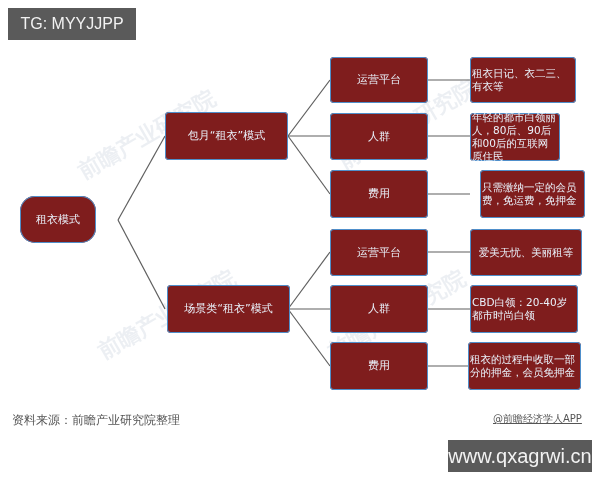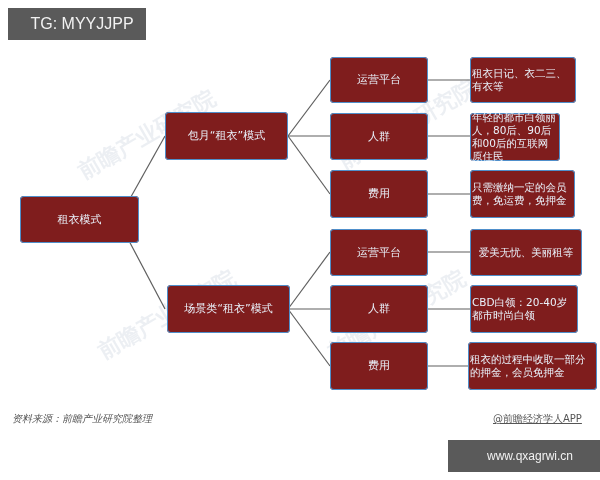--- a/index.html
+++ b/index.html
@@ -4,33 +4,32 @@
   <style>
     html, body { margin: 0; padding: 0; }
     body {
       width: 600px; height: 480px; position: relative; overflow: hidden;
       background: #ffffff;
       font-family: "DejaVu Sans", sans-serif;
     }
     .badge {
       position: absolute; background: #5a5a5a; color: #f2f2f2;
       font-family: "Liberation Sans", sans-serif;
-      padding-left: 10px;
     }
     #tg { left: 8px; top: 8px; width: 128px; height: 32px; line-height: 32px; font-size: 16px; text-align: center; }
-    #site { left: 448px; top: 440px; width: 144px; height: 32px; line-height: 32px; font-size: 12px; text-align: center; }
+    #site { left: 448px; top: 440px; width: 144px; height: 32px; line-height: 32px; font-size: 20px; text-align: center; }
     .node {
       position: absolute; background: #7f1d1d; border-radius: 4px;
       color: #eaf2fb; display: flex; align-items: center; justify-content: center;
       text-align: left; font-size: 11px; line-height: 14px;
       box-shadow: 0 0 0 1px #4f8fcb inset;
     }
     .node.leaf { font-size: 10.5px; line-height: 13px; padding: 4px 2px; box-sizing: border-box; }
     svg#links { position: absolute; left: 0; top: 0; }
-    .source { position: absolute; left: 12px; top: 412px; font-size: 10px; color: #555; font-style: italic; }
+    .source { position: absolute; left: 12px; top: 412px; font-size: 12px; color: #555; }
     .credit { position: absolute; left: 493px; top: 412px; font-size: 10px; color: #555; text-decoration: underline; }
     .watermark {
       position: absolute; color: rgba(200,210,220,0.35); font-size: 22px; font-weight: bold;
       transform: rotate(-30deg); white-space: nowrap;
     }
   </style>
 </head>
 <body>
 
 <div class="watermark" style="left:70px; top:120px;">前瞻产业研究院</div>
@@ -54,36 +53,36 @@
 
     <line x1="428" y1="80" x2="470" y2="80"></line>
     <line x1="428" y1="136" x2="470" y2="136"></line>
     <line x1="428" y1="194" x2="470" y2="194"></line>
     <line x1="428" y1="252" x2="470" y2="252"></line>
     <line x1="428" y1="309" x2="470" y2="309"></line>
     <line x1="428" y1="366" x2="470" y2="366"></line>
   </g>
 </svg>
 
-<div class="node" style="left:20px; top:196px; width:119px; height:47px;">租衣模式</div>
+<div class="node" style="left:20px; top:196px; width:76px; height:47px;border-radius:15px;">租衣模式</div>
 
 <div class="node" style="left:165px; top:112px; width:123px; height:48px;">包月“租衣”模式</div>
 <div class="node" style="left:159px; top:285px; width:123px; height:48px;margin-left:8px;">场景类“租衣”模式</div>
 
 <div class="node" style="left:330px; top:57px; width:98px; height:46px;">运营平台</div>
 <div class="node" style="left:330px; top:113px; width:98px; height:47px;">人群</div>
 <div class="node" style="left:330px; top:170px; width:98px; height:48px;">费用</div>
 <div class="node" style="left:330px; top:229px; width:98px; height:47px;">运营平台</div>
 <div class="node" style="left:330px; top:285px; width:98px; height:48px;">人群</div>
 <div class="node" style="left:330px; top:342px; width:98px; height:48px;">费用</div>
 
 <div class="node leaf" style="left:470px; top:57px; width:106px; height:46px;">租衣日记、衣二三、有衣等</div>
 <div class="node leaf" style="left:470px; top:113px; width:90px; height:48px;">年轻的都市白领丽人，80后、90后和00后的互联网原住民</div>
-<div class="node leaf" style="left:470px; top:170px; width:105px; height:48px;">只需缴纳一定的会员费，免运费，免押金</div>
+<div class="node leaf" style="left:480px; top:170px; width:105px; height:48px;">只需缴纳一定的会员费，免运费，免押金</div>
 <div class="node leaf" style="left:470px; top:229px; width:112px; height:47px;">爱美无忧、美丽租等</div>
 <div class="node leaf" style="left:470px; top:285px; width:108px; height:48px;">CBD白领：20-40岁都市时尚白领</div>
-<div class="node leaf" style="left:468px; top:342px; width:129px; height:48px;">租衣的过程中收取一部分的押金，会员免押金</div>
+<div class="node leaf" style="left:468px; top:342px; width:113px; height:48px;">租衣的过程中收取一部分的押金，会员免押金</div>
 
 <div class="source">资料来源：前瞻产业研究院整理</div>
 <div class="credit">@前瞻经济学人APP</div>
 
 <div class="badge" id="tg">TG: MYYJJPP</div>
 <div class="badge" id="site">www.qxagrwi.cn</div>
 
 </body></html>

